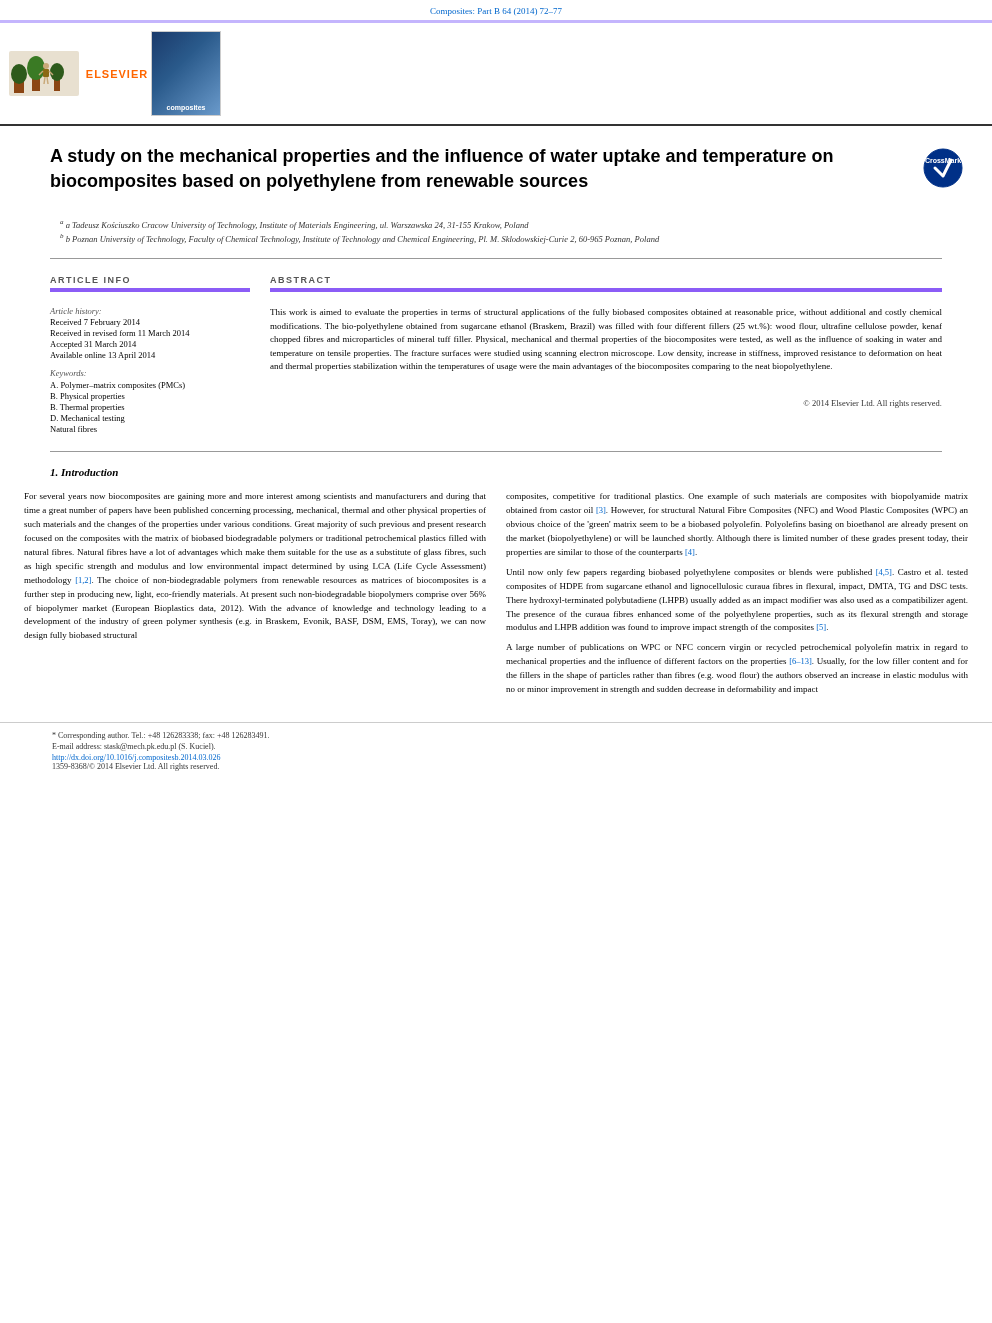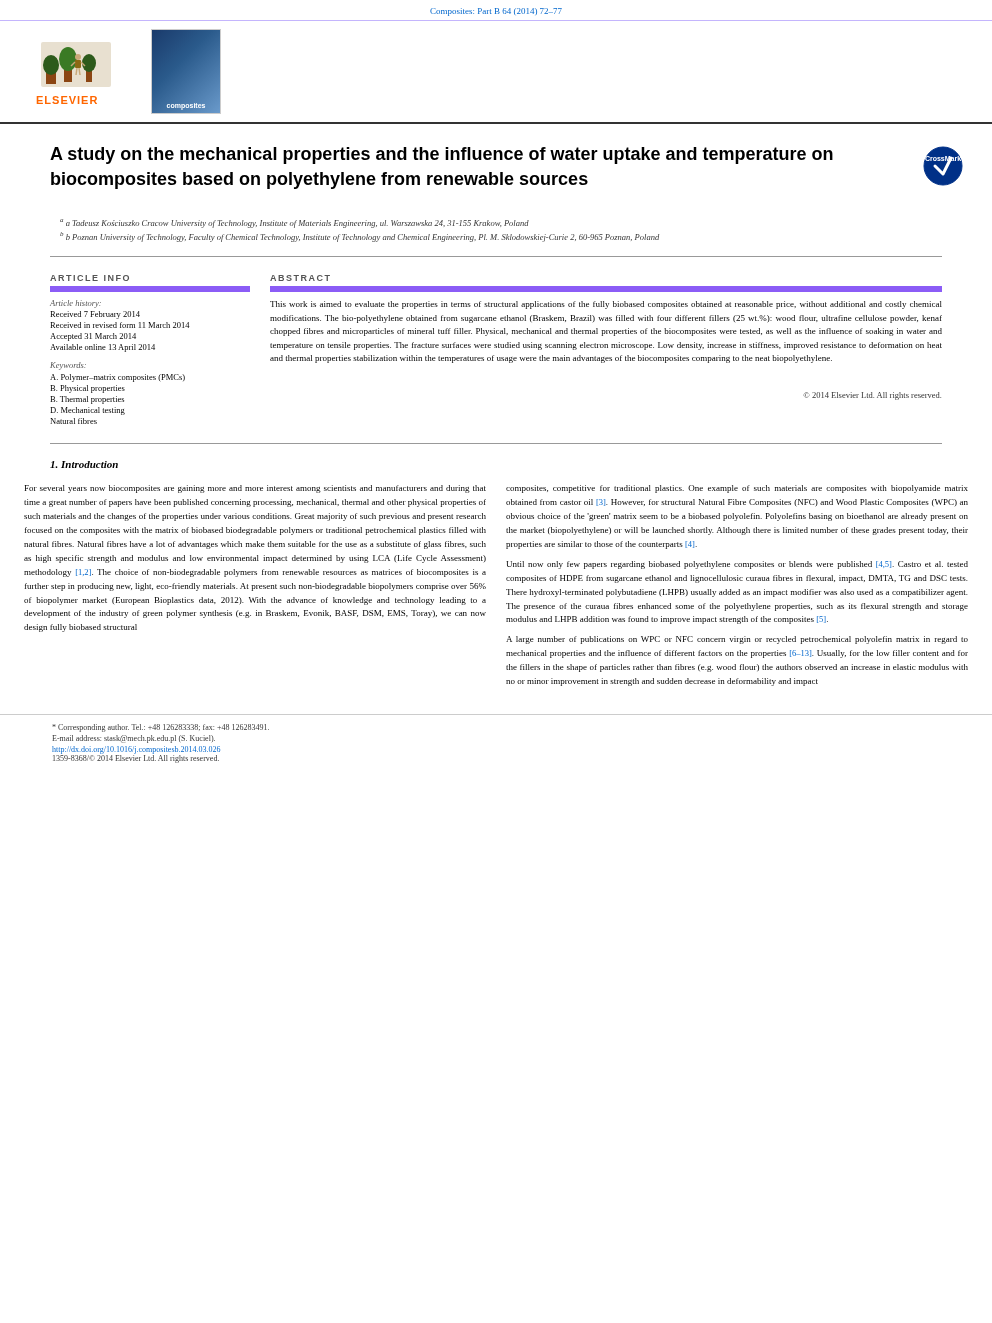--- a/index.html
+++ b/index.html
@@ -16,21 +16,21 @@
       min-height: 1323px;
       background: #fff;
       padding: 0;
     }
     
     .top-ref {
       text-align: center;
       font-size: 9px;
       color: #0066cc;
       padding: 6px 0 4px 0;
-      border-bottom: 1px solid #c4b5fd;
+      border-bottom: 3px solid #c4b5fd;
     }
     
     .journal-header {
       display: flex;
       align-items: stretch;
       border-bottom: 2px solid #333;
       padding: 8px 16px;
       gap: 10px;
     }
     .journal-header-left {
@@ -157,23 +157,23 @@
     .abstract-col {
       flex: 1;
     }
     .section-header-small {
       font-family: Arial, sans-serif;
       font-size: 9px;
       font-weight: bold;
       letter-spacing: 1.5px;
       text-transform: uppercase;
       color: #555;
-      border-bottom: 6px solid #8b5cf6;
+      border-bottom: 4px solid #8b5cf6;
       padding-bottom: 3px;
-      margin-bottom: 6px;
+      margin-bottom: 14px;
     }
     .info-label {
       font-size: 8.5px;
       font-style: italic;
       color: #555;
       margin-bottom: 1px;
       margin-top: 6px;
     }
     .info-value {
       font-size: 8.5px;
@@ -249,22 +249,22 @@
       font-size: 8px;
       color: #0066cc;
     }
     .footer-issn {
       font-size: 8px;
       color: #333;
     }
     
     .elsevier-brand {
       display: flex;
-      flex-direction: column;
-      align-items: flex-start;
+      flex-direction: row;
+      align-items: center;
       gap: 2px;
     }
     .elsevier-tree-svg {
       width: 80px;
       height: 55px;
     }
     .elsevier-wordmark {
       font-family: Arial, sans-serif;
       font-size: 11px;
       font-weight: bold;

